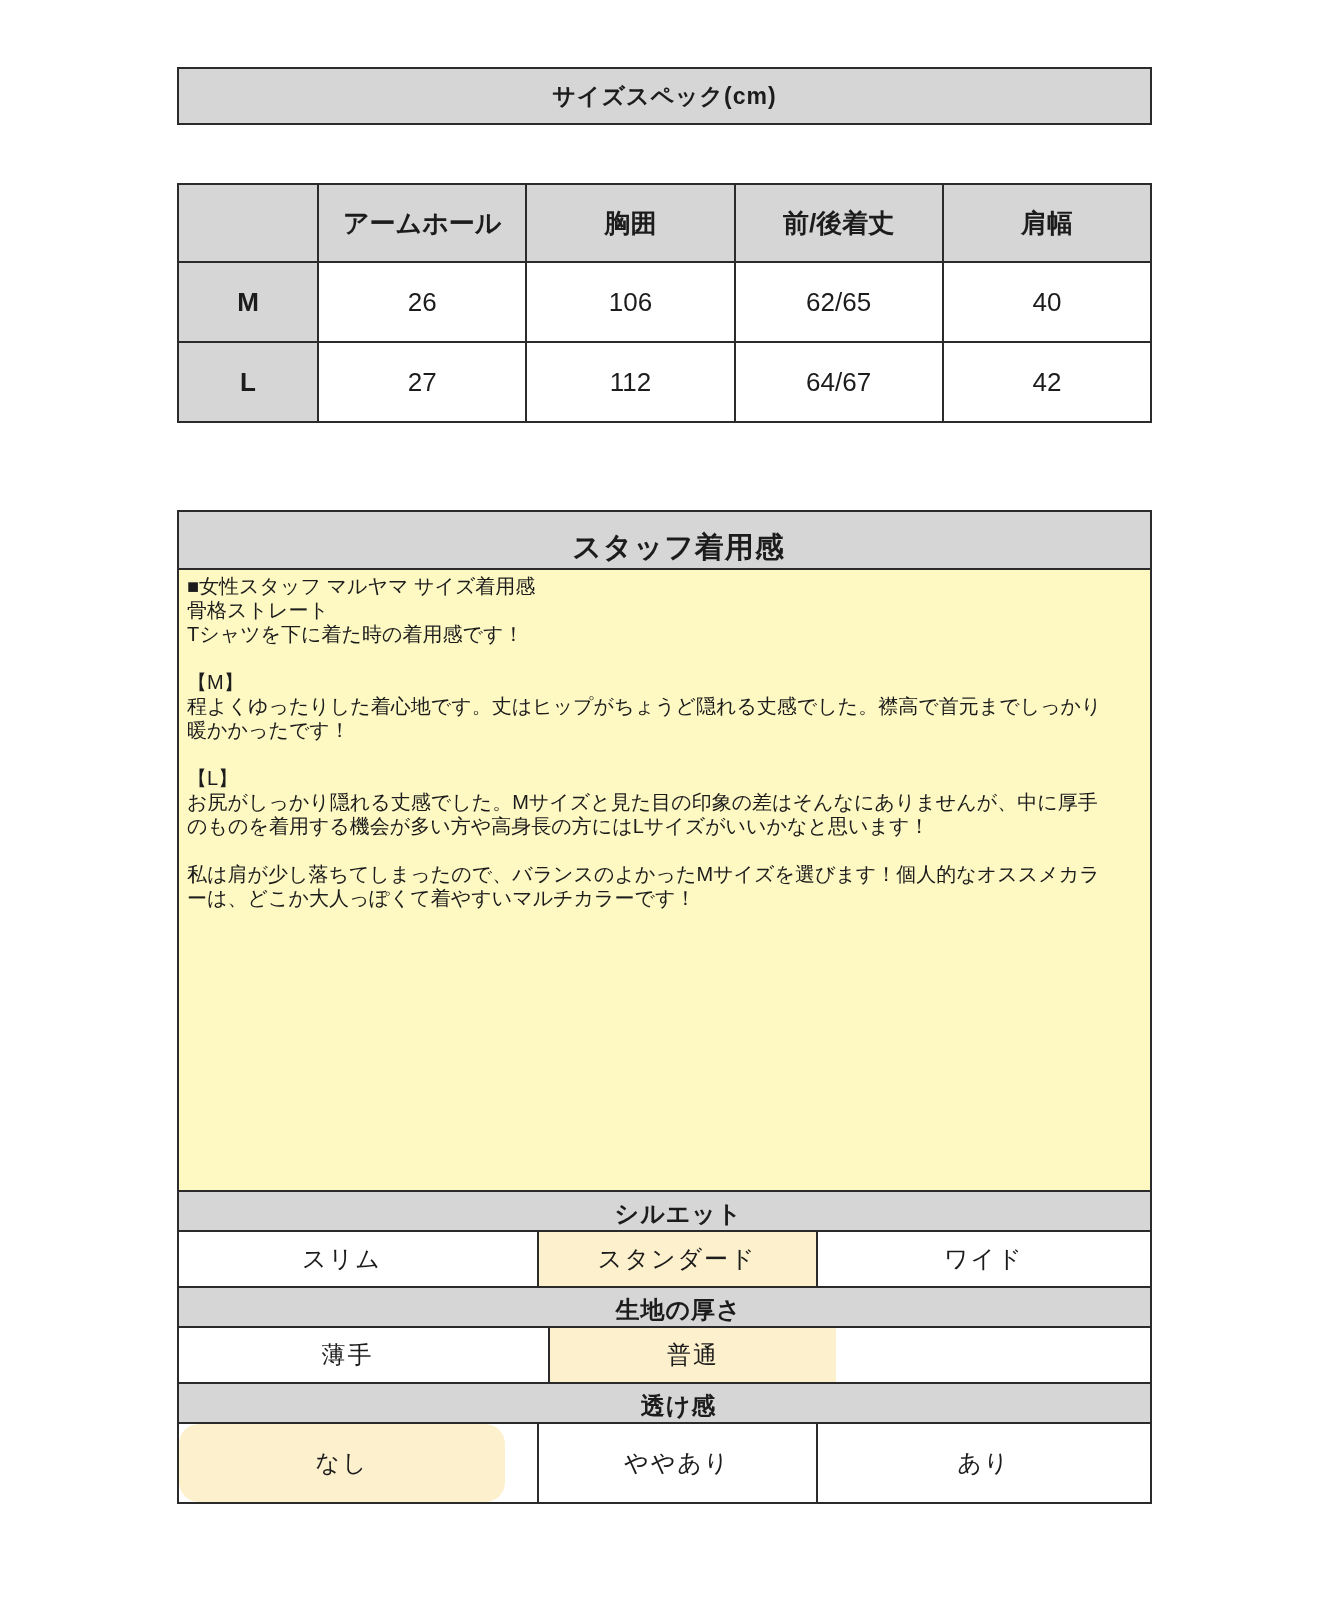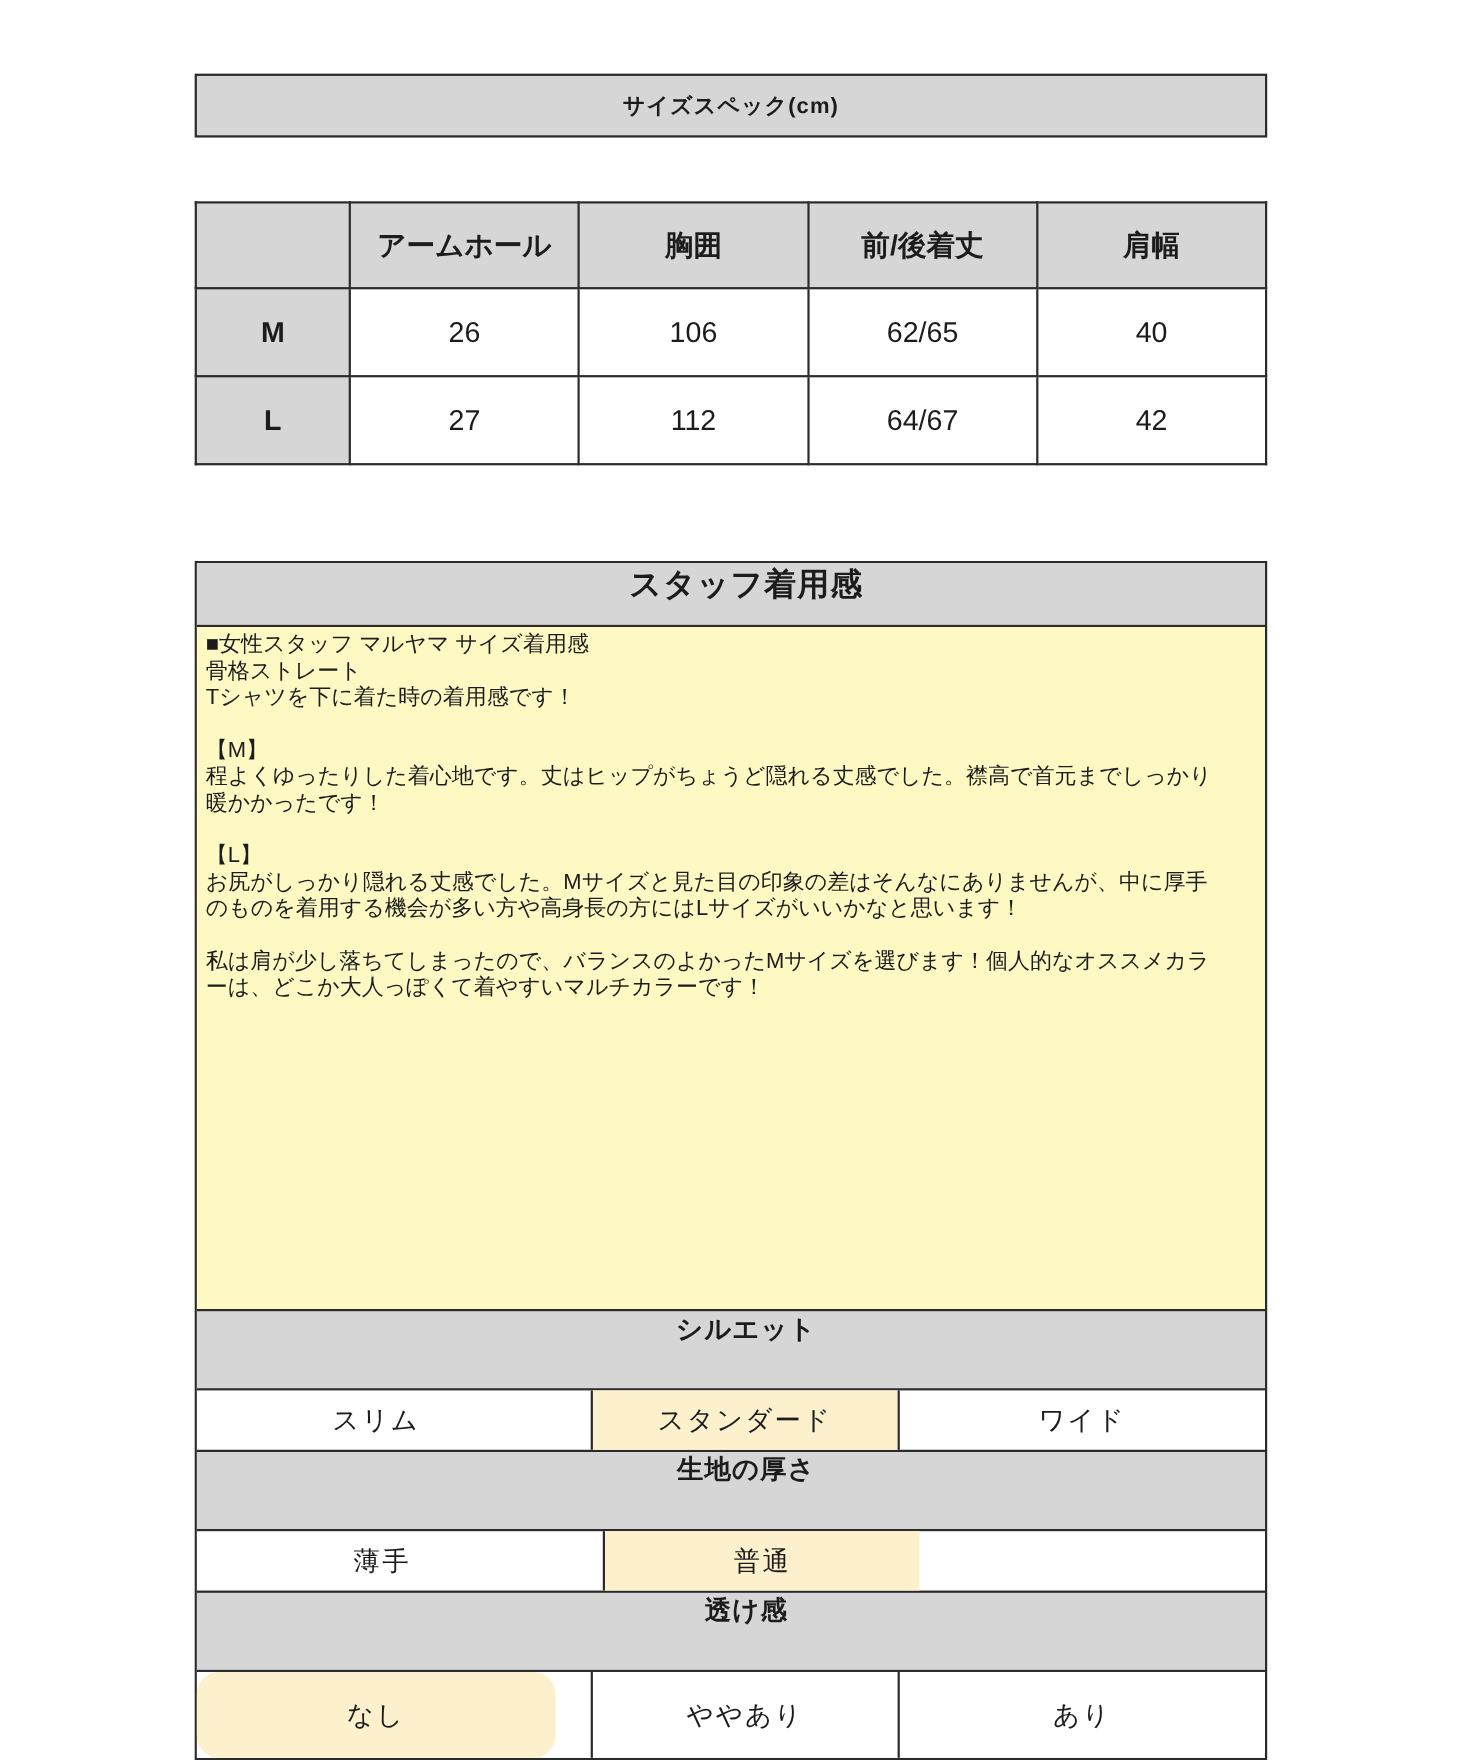--- a/index.html
+++ b/index.html
@@ -15,21 +15,21 @@
     font-family:"Liberation Sans","DejaVu Sans",sans-serif;
     color:var(--ink);
   }
   .content{position:absolute;left:177px;top:67px;width:975px;}
 
   
   .title-bar{
     height:58px;background:var(--band-gray);
     border:2px solid var(--border);
     display:flex;align-items:center;justify-content:center;
-    font-size:20px;font-weight:bold;letter-spacing:1px;
+    font-size:23px;font-weight:bold;letter-spacing:1px;
   }
 
   
   .size-table{
     width:100%;border-collapse:collapse;table-layout:fixed;
     margin-top:58px;font-size:26px;
   }
   .size-table th,.size-table td{
     border:2px solid var(--border);text-align:center;vertical-align:middle;
   }
@@ -41,24 +41,24 @@
   .col-m{width:21.4%;}
 
   
   .staff-block{
     margin-top:87px;border:2px solid var(--border);
   }
   .band{border-top:2px solid var(--border);}
   .band:first-child{border-top:none;}
   .band-header{
     height:56px;background:var(--band-gray);
-    display:flex;align-items:flex-start;justify-content:center;
+    display:flex;align-items:flex-end;justify-content:center;
     font-size:29px;font-weight:bold;letter-spacing:1px;padding-left:28px;
   }
-  .attr-header{font-size:24px;height:72px;}
+  .attr-header{font-size:24px;height:40px;}
   .staff-text{
     height:622px;background:#fef9c3;
     padding:4px 8px;
     font-size:20px;line-height:24px;
     white-space:pre-wrap;overflow:hidden;
   }
   .options-row{display:flex;height:56px;background:#ffffff;}
   .options-row.tall{height:80px;}
   .option-cell{
     display:flex;align-items:center;justify-content:center;

